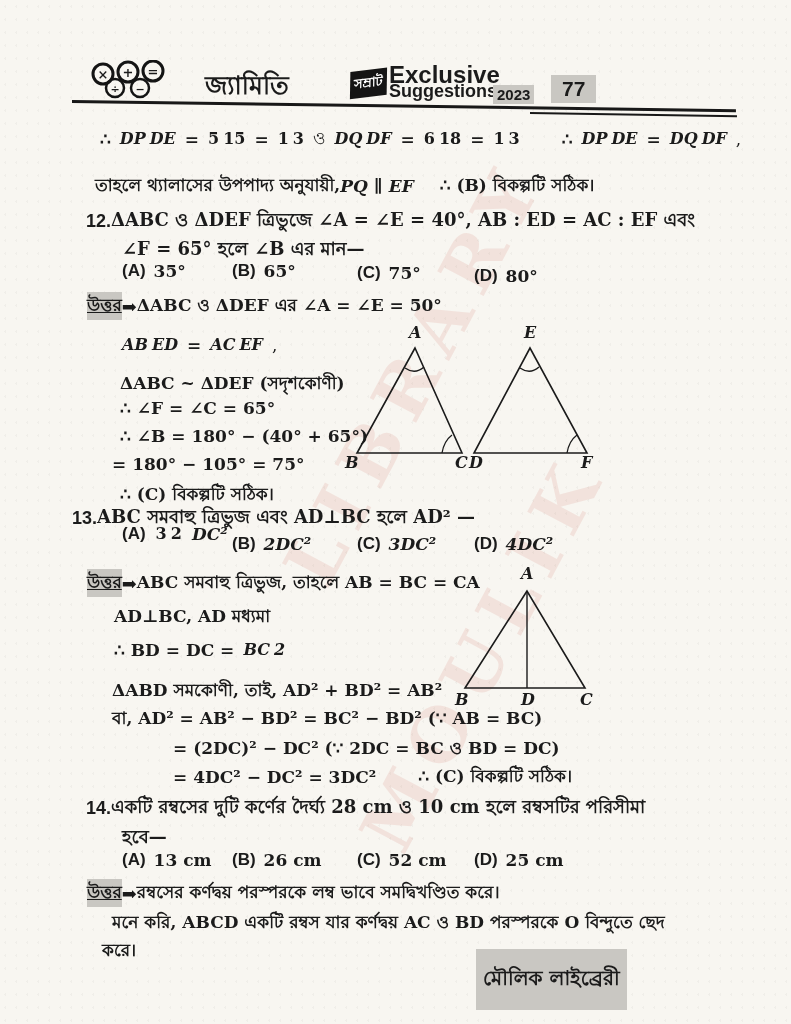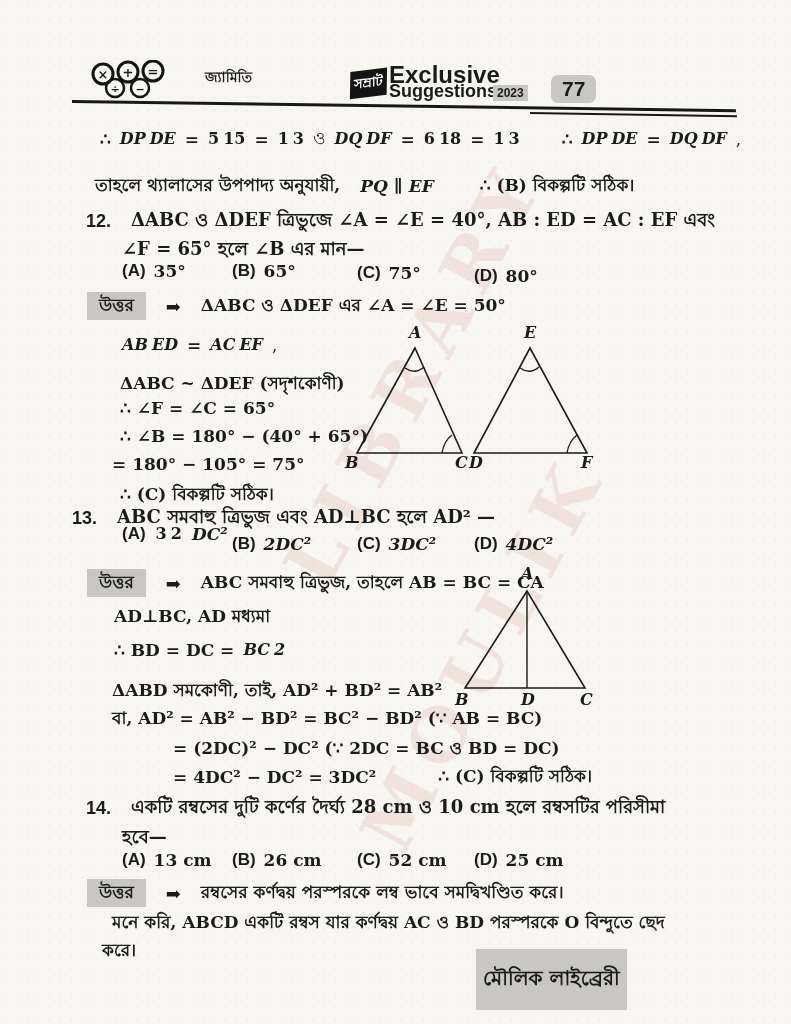--- a/index.html
+++ b/index.html
@@ -11,50 +11,50 @@
     color:#1b1b1b;overflow:hidden;
     font-family:"DejaVu Serif","Liberation Serif",serif;
   }
   .abs{position:absolute;}
   .wm{
     position:absolute;z-index:0;font-family:"DejaVu Serif",serif;font-weight:bold;
     color:rgba(214,128,116,0.17);letter-spacing:14px;font-size:72px;
     transform:rotate(-62deg);white-space:nowrap;pointer-events:none;
   }
   
-  .title{position:absolute;left:205px;top:66px;font-size:14px;font-weight:bold;z-index:2;}
+  .title{position:absolute;left:205px;top:66px;font-size:25px;font-weight:bold;z-index:2;}
   .brand{
     position:absolute;left:350px;top:70px;background:#141414;color:#fff;
     padding:3px 4px;font-size:13px;font-weight:bold;transform:rotate(-7deg) skewX(-8deg);z-index:2;
   }
   .badge-l1{position:absolute;left:389px;top:61px;font-size:24px;font-weight:bold;font-family:"Liberation Sans",sans-serif;z-index:2;}
   .badge-l2{position:absolute;left:389px;top:81px;font-size:18px;font-weight:bold;font-family:"Liberation Sans",sans-serif;z-index:2;}
-  .badge-year{position:absolute;left:493px;top:85px;background:#c9c7c2;font-weight:bold;font-size:12px;padding:1px 4px;font-family:"Liberation Sans",sans-serif;z-index:2;}
-  .pageno{position:absolute;left:551px;top:75px;background:#c9c7c2;font-weight:bold;font-size:21px;padding:2px 11px;font-family:"Liberation Sans",sans-serif;z-index:2;border-radius:7px;}
+  .badge-year{position:absolute;left:493px;top:85px;background:#c9c7c2;font-weight:bold;font-size:15px;padding:1px 4px;font-family:"Liberation Sans",sans-serif;z-index:2;}
+  .pageno{position:absolute;left:551px;top:75px;background:#c9c7c2;font-weight:bold;font-size:21px;padding:2px 11px;font-family:"Liberation Sans",sans-serif;z-index:2;}
   .rule1{position:absolute;left:72px;top:100px;width:664px;height:3px;background:#181818;transform:rotate(0.8deg);transform-origin:left center;z-index:2;}
   .rule2{position:absolute;left:530px;top:112px;width:207px;height:2px;background:#181818;transform:rotate(0.9deg);transform-origin:left center;z-index:2;}
   
   .mrow{position:absolute;display:flex;align-items:center;gap:7px;font-size:17px;z-index:2;white-space:nowrap;}
   .m{font-style:italic;font-weight:bold;font-family:"DejaVu Serif",serif;}
   .sym{font-weight:bold;}
   .frac{display:inline-flex;align-items:flex-end;line-height:1.05;font-weight:bold;font-size:16px;}
   .frac span{display:block;text-align:center;padding:0 2px;}
   .frac .bar{width:100%;height:1.6px;background:#1b1b1b;padding:0;margin:1px 0;}
   .frac.it .num,.frac.it .den{font-style:italic;font-family:"DejaVu Serif",serif;}
   .sp26{display:inline-block;width:26px;}
   
-  .line{position:absolute;font-size:17px;white-space:nowrap;z-index:2;display:flex;align-items:center;gap:20px;font-weight:bold;}
+  .line{position:absolute;font-size:17px;white-space:nowrap;z-index:2;display:flex;align-items:center;gap:0;font-weight:bold;}
   .qnum{font-weight:bold;font-family:"Liberation Sans",sans-serif;font-size:18px;}
   .mixed{font-weight:bold;}
   .qline{font-size:18px;}
   .opt{position:absolute;display:inline-flex;align-items:center;gap:8px;font-size:17px;z-index:2;white-space:nowrap;}
   .opt .lbl{font-weight:bold;font-family:"Liberation Sans",sans-serif;}
   .opt .val{font-weight:bold;font-style:italic;}
   .opt .val.up{font-style:normal;}
-  .badge{background:#c9c7c2;font-weight:bold;padding:0 12px;}
+  .badge{background:#c9c7c2;font-weight:bold;padding:0 0;text-decoration:underline;}
   .arrow{font-weight:bold;font-size:18px;}
   .pub-badge{position:absolute;left:476px;top:949px;background:#c9c7c2;font-weight:bold;font-size:20px;padding:14px 7px;z-index:2;}
   svg text{font-family:"DejaVu Serif",serif;font-style:italic;font-weight:bold;font-size:16px;fill:#1b1b1b;}
   svg{z-index:2;position:absolute;}
 </style>
 </head>
 <body>
 
 <div class="page">
 

